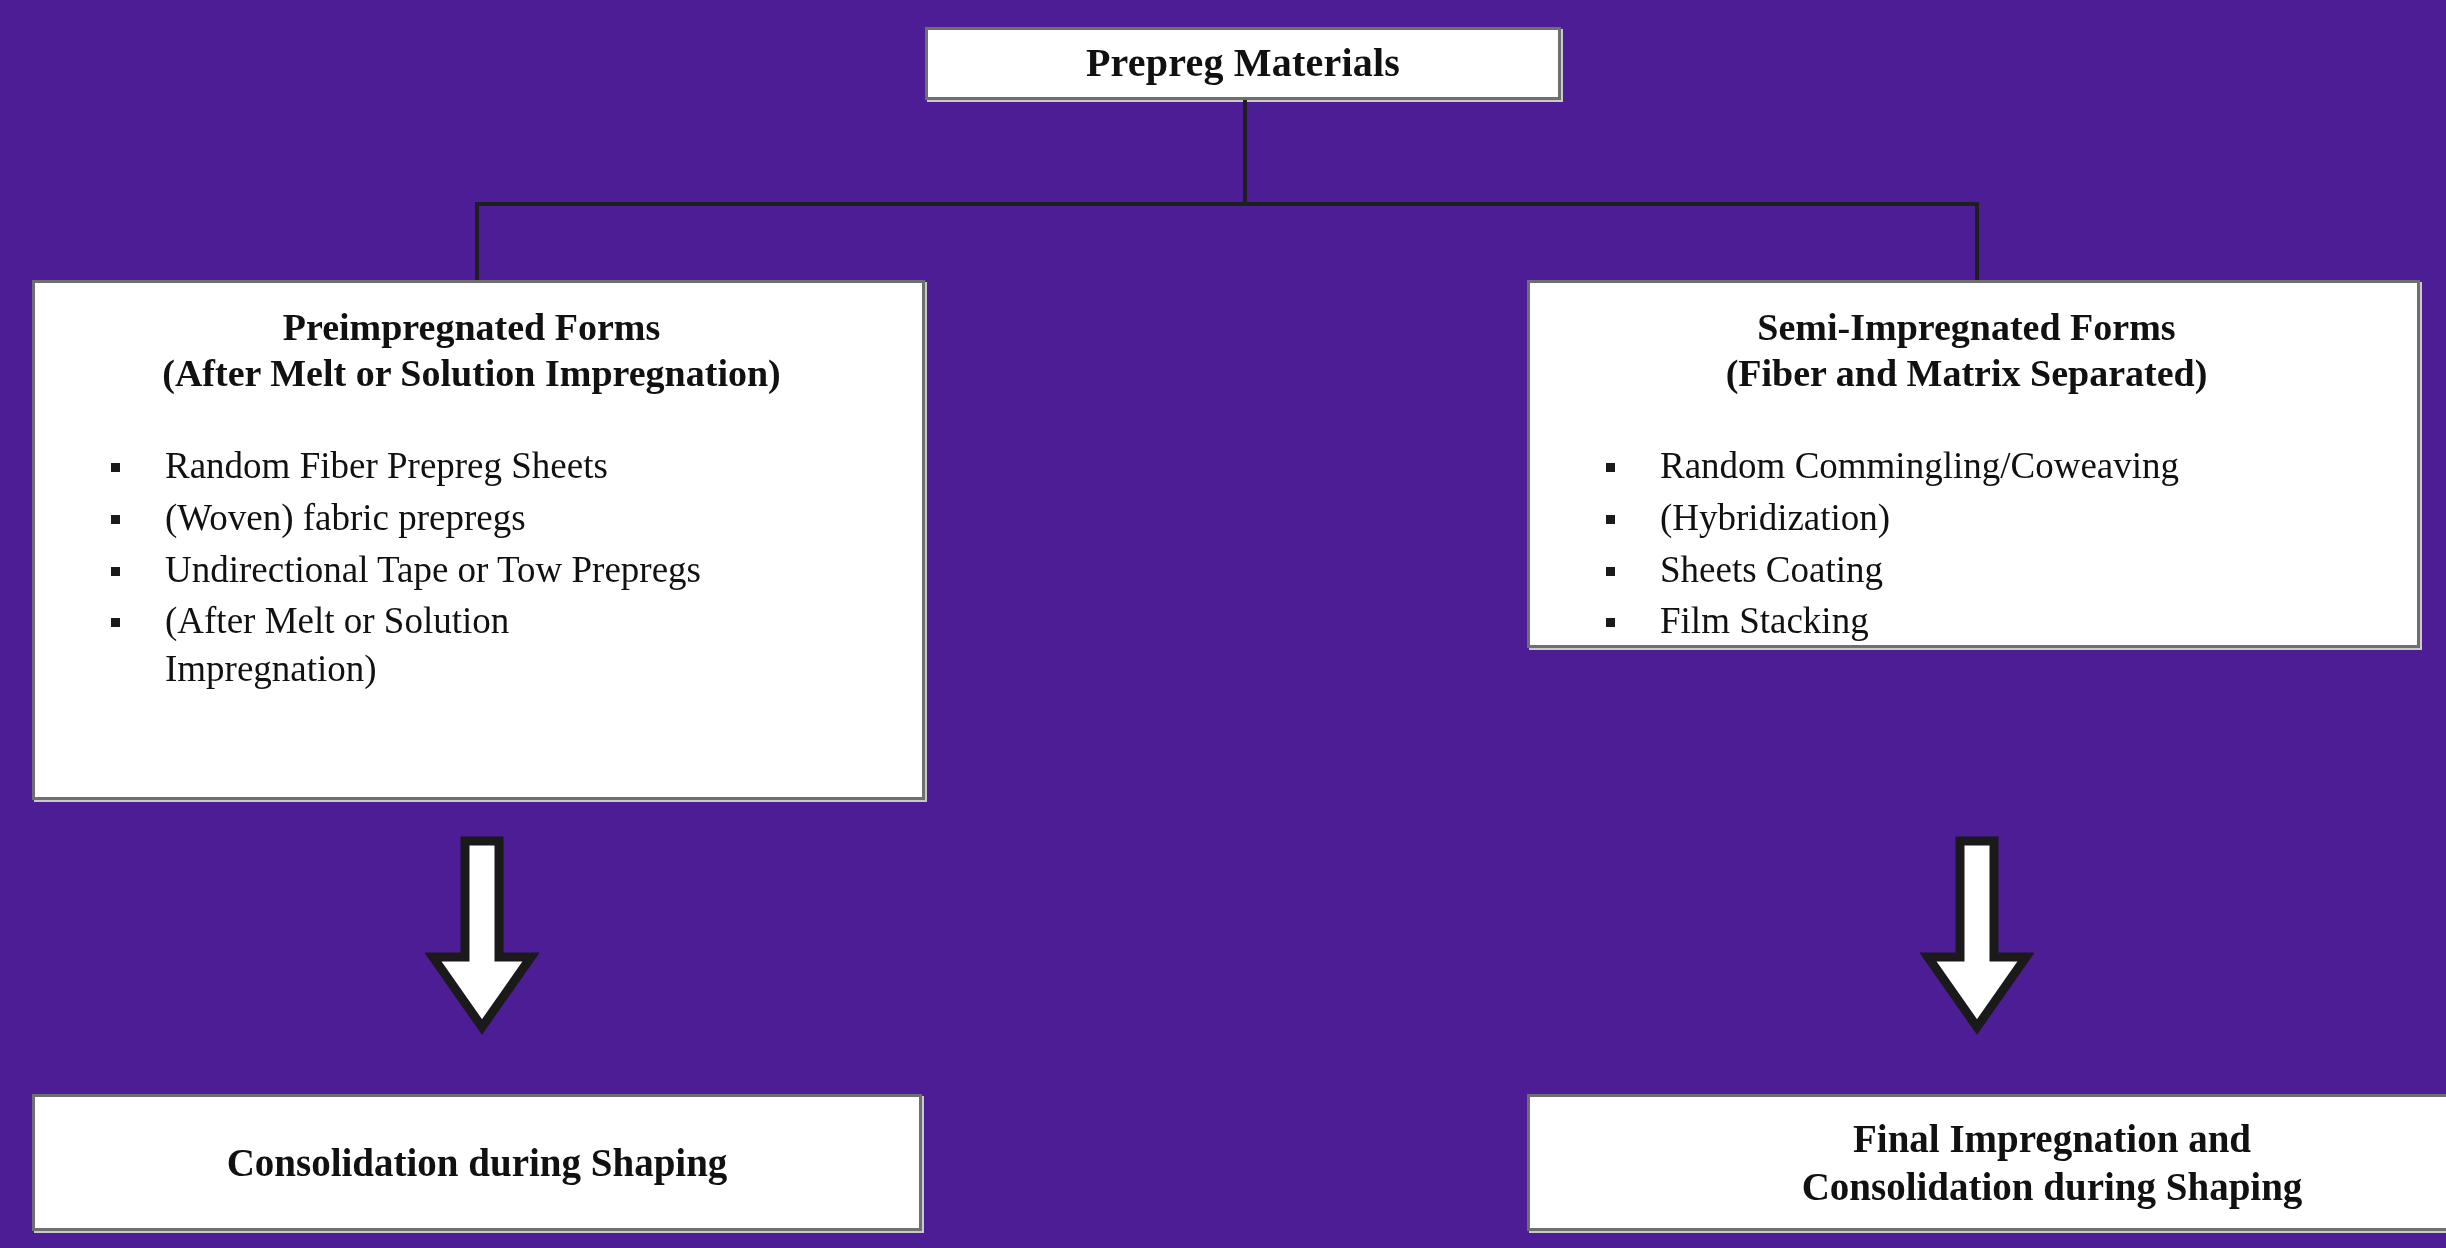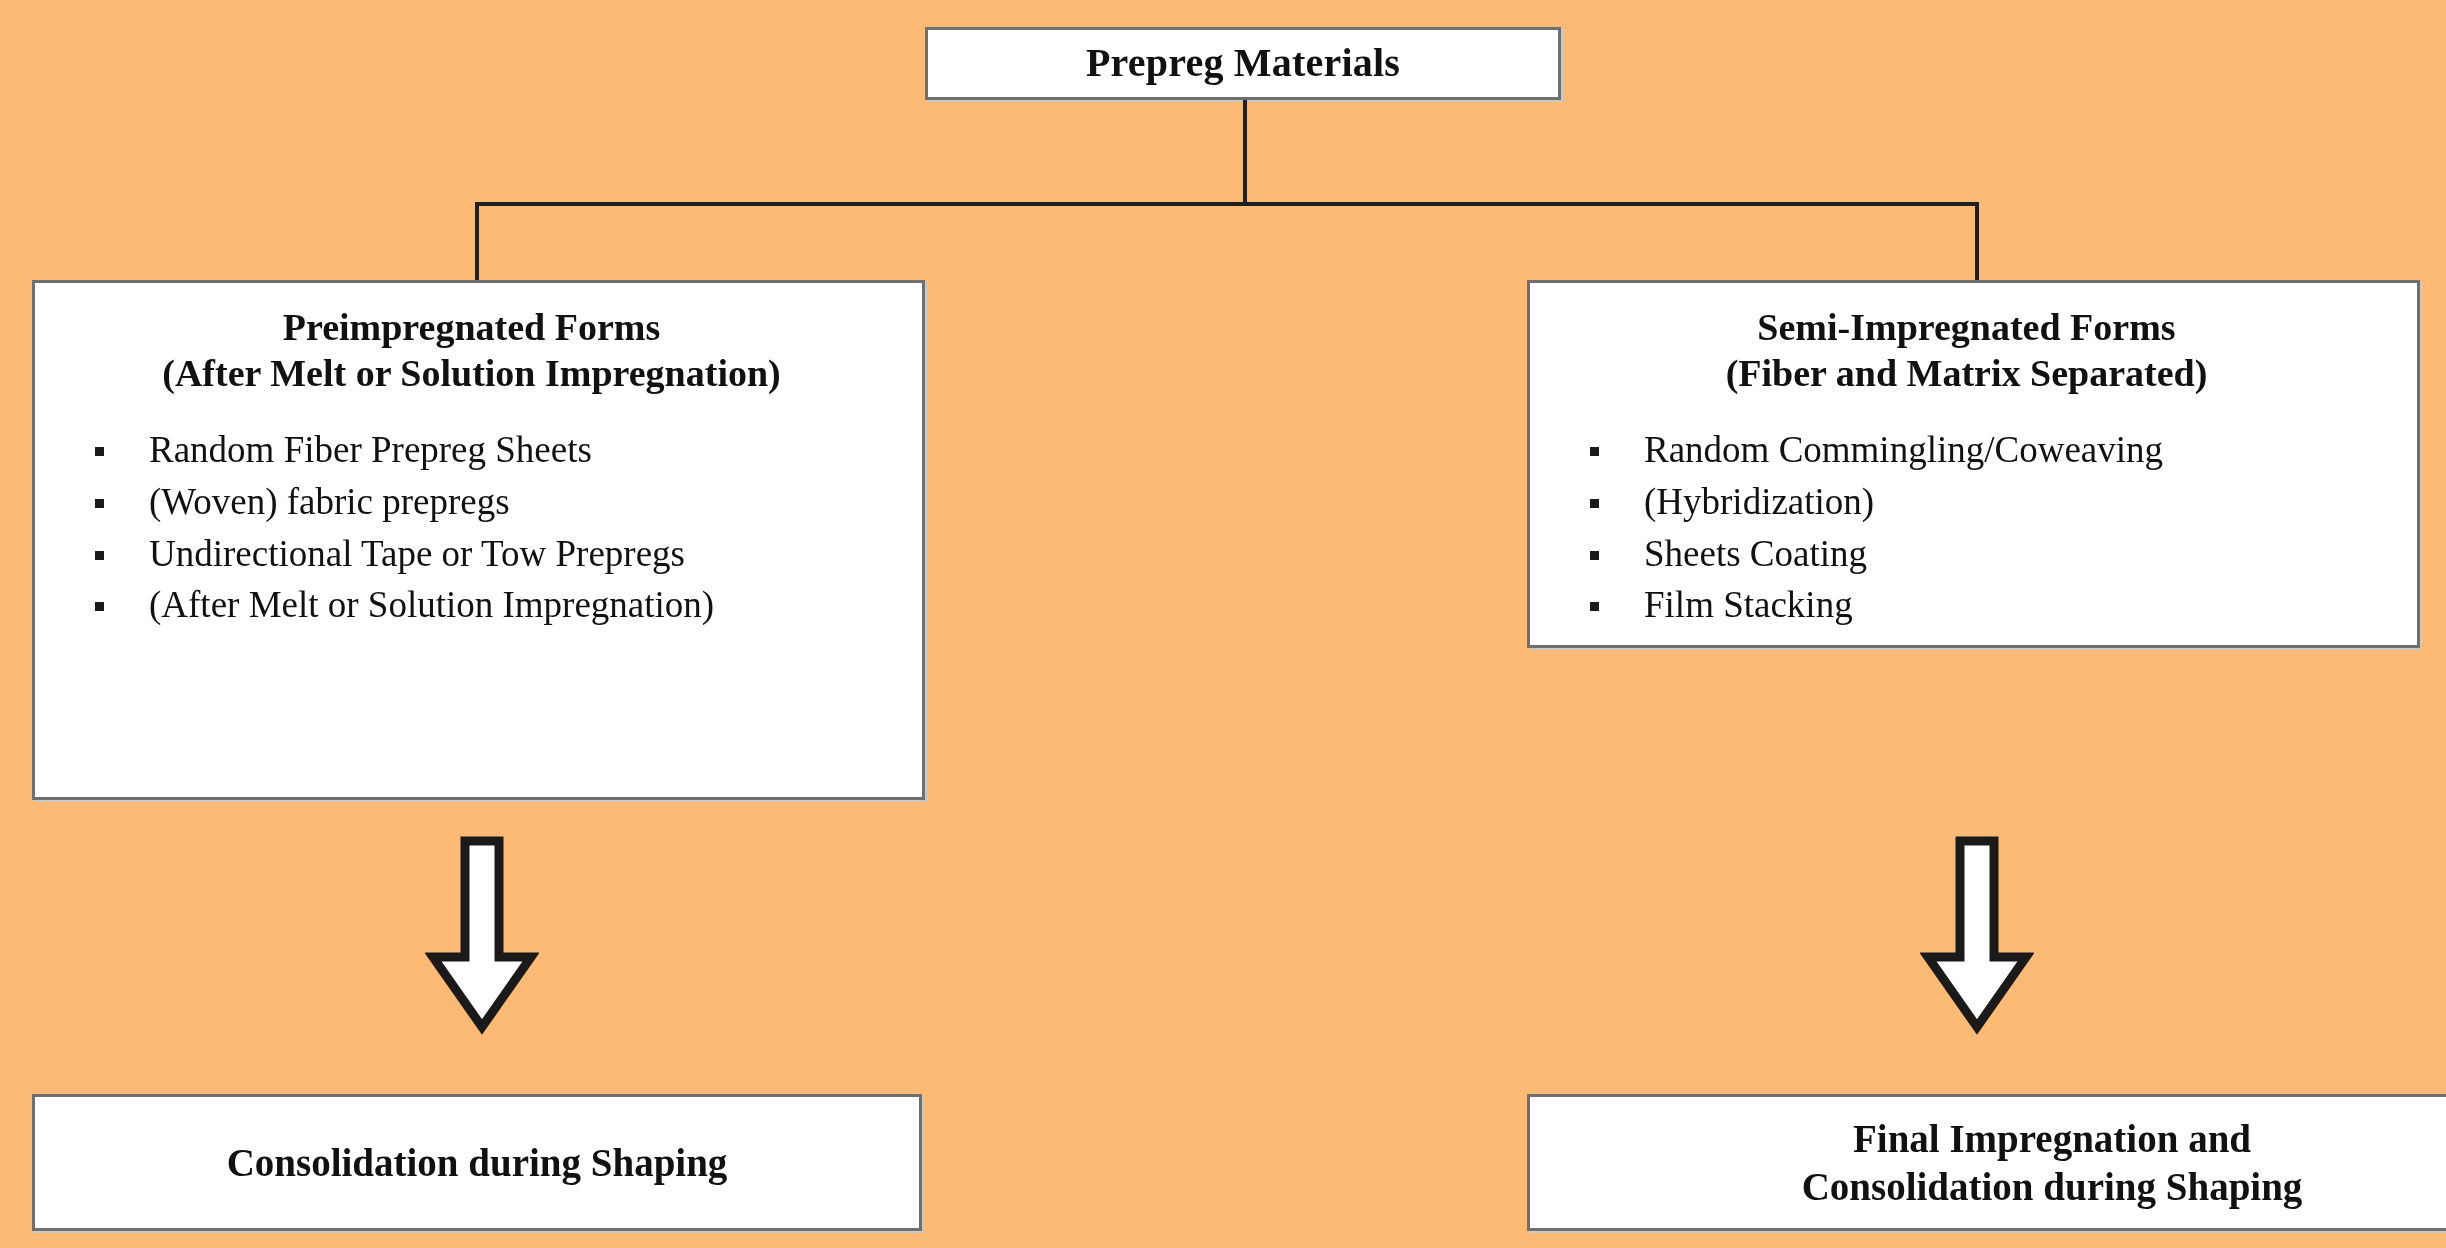--- a/index.html
+++ b/index.html
@@ -4,21 +4,21 @@
 <style>
   html, body {
     margin: 0;
     padding: 0;
     background: #ffffff;
   }
   #canvas {
     position: relative;
     width: 2446px;
     height: 1248px;
-    background: #fdba74;
+    background: #4c1d95;
     font-family: "Liberation Serif", "DejaVu Serif", serif;
     color: #111111;
     overflow: hidden;
   }
 
   
   .node {
     position: absolute;
     box-sizing: border-box;
     background: #ffffff;
@@ -46,21 +46,21 @@
     font-weight: bold;
     font-size: 38px;
     line-height: 1.2;
     text-align: center;
     padding: 22px 14px 0 0;
     white-space: pre-line;
   }
 
   .bullet-list {
     list-style: none;
-    margin: 0;
+    margin: 16px;
     padding: 30px 26px 0 56px;
   }
   .bullet-item {
     position: relative;
     font-size: 37px;
     line-height: 1.29;
     padding-left: 58px;
     margin-bottom: 4px;
     text-align: left;
   }

